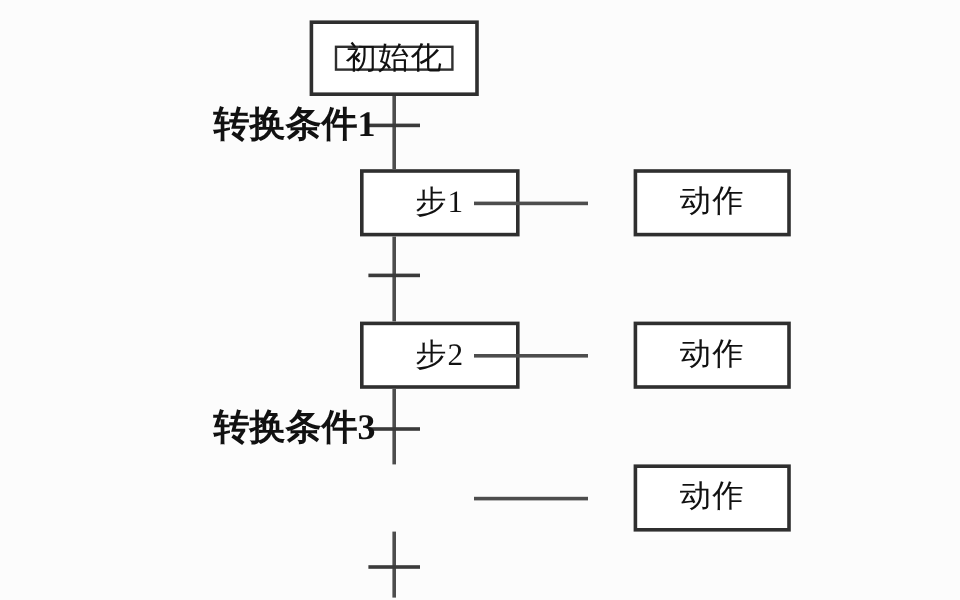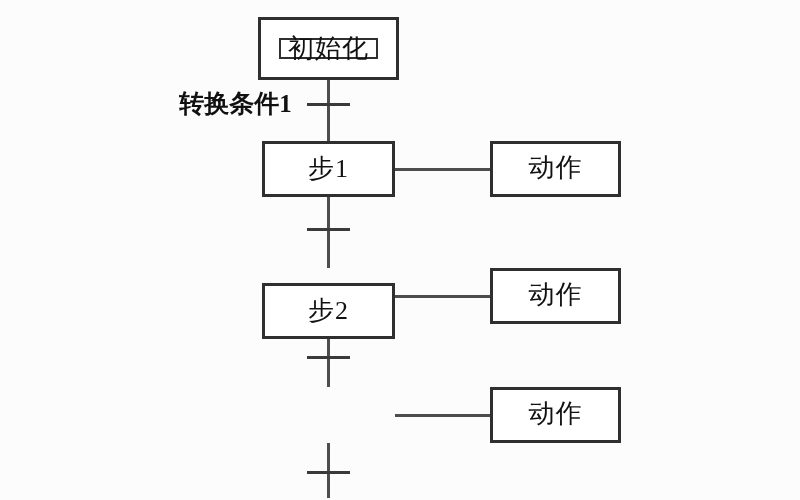--- a/index.html
+++ b/index.html
@@ -28,21 +28,21 @@
   }
   .init-inner{
     box-sizing:border-box;width:100%;height:100%;
     border:2px solid var(--box-border);
     display:flex;align-items:center;justify-content:center;
   }
   
   .box{
     position:absolute;box-sizing:border-box;
     border:3px solid var(--box-border);background:#fff;
-    display:flex;align-items:center;justify-content:center;
+    display:flex;align-items:center;justify-content:center;margin-left:38px;
   }
   .step-box{left:262px;width:133px;height:56px;}
   .action-box{left:490px;width:131px;height:56px;font-family:Liberation Mono, monospace;}
   .box-label{
     font-size:26px;line-height:1;letter-spacing:1px;
     color:var(--text);white-space:nowrap;
   }
   
   .vline{
     position:absolute;left:327px;width:3px;
@@ -53,21 +53,21 @@
     background:var(--line);
   }
   
   .tick{
     position:absolute;left:307px;width:43px;height:3px;
     background:#3a3a3a;
   }
   
   .cond{
     position:absolute;left:158px;width:155px;height:28px;
-    text-align:center;font-size:25px;line-height:28px;
+    text-align:right;font-size:30px;line-height:28px;
     font-weight:bold;color:var(--text);white-space:nowrap;
   }
 </style>
 </head>
 <body>
 
 <div class="canvas">
 
   <div class="init-outer">
     <div class="init-inner">
@@ -79,30 +79,31 @@
   <div class="vline" style="top:197px;height:71px"></div>
   <div class="vline" style="top:324px;height:63px"></div>
   <div class="vline" style="top:443px;height:55px"></div>
 
   <div class="tick" style="top:103px"></div>
   <div class="tick" style="top:228px"></div>
   <div class="tick" style="top:356px"></div>
   <div class="tick" style="top:471px"></div>
 
   <div class="cond" style="top:90px">转换条件1</div>
+  <div class="cond" style="top:343px">转换条件3</div>
 
   <div class="box step-box" style="top:141px">
     <span class="box-label">步1</span>
   </div>
   <div class="hline" style="top:168px"></div>
   <div class="box action-box" style="top:141px">
     <span class="box-label">动作</span>
   </div>
 
-  <div class="box step-box" style="top:283px">
+  <div class="box step-box" style="top:268px">
     <span class="box-label">步2</span>
   </div>
   <div class="hline" style="top:295px"></div>
   <div class="box action-box" style="top:268px">
     <span class="box-label">动作</span>
   </div>
 
   <div class="hline" style="top:414px"></div>
   <div class="box action-box" style="top:387px">
     <span class="box-label">动作</span>

